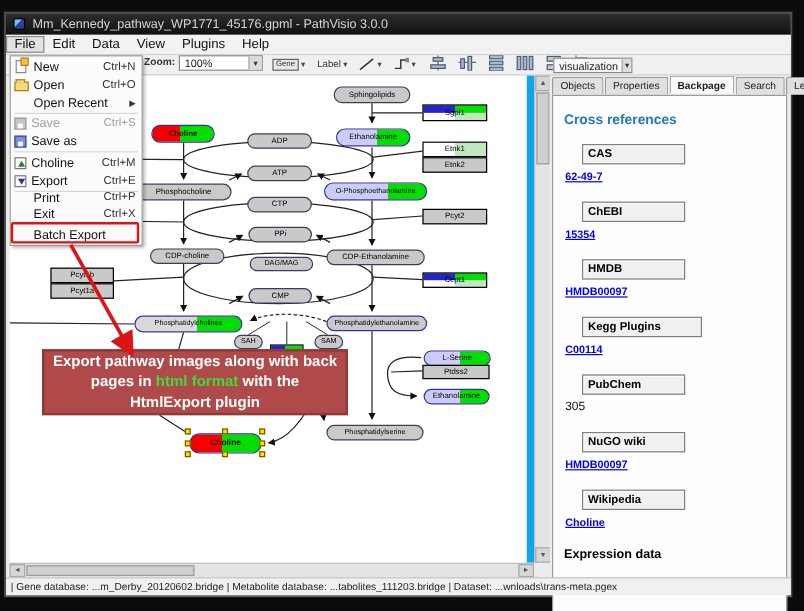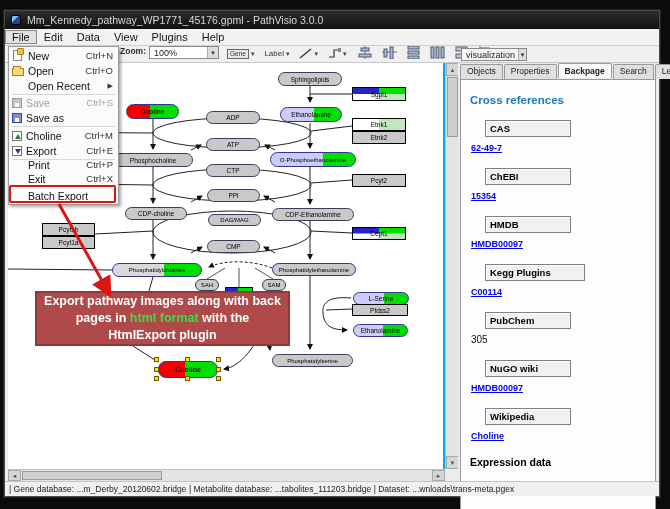--- a/index.html
+++ b/index.html
@@ -30,21 +30,21 @@
   .zoom-combo{width:70px;justify-content:space-between;}
   .tb-btn{display:inline-flex;align-items:center;height:15px;padding:0 2px;margin-left:6px;color:#333;}
   .gene-chip{border:1px solid #666;background:#e8e8e8;font-size:6.5px;padding:0 2px;height:10px;
     display:inline-flex;align-items:center;}
   .tb-btn .dd{font-size:7px;margin-left:2px;color:#444;}
   .tb-lbl{font-size:8px;}
   .tb-ico{margin-left:9px;display:inline-flex;}
   .vis-combo{position:absolute;left:453px;top:2px;width:66px;background:#f6f6f6;justify-content:space-between;}
   
   .canvas{position:absolute;left:3px;top:52px;width:437px;height:406px;background:#fff;
-    border-right:2px solid #0ea5e9;overflow:hidden;}
+    border-right:6px solid #0ea5e9;overflow:hidden;}
   .vscroll{position:absolute;left:440px;top:52px;width:13px;height:406px;background:#e4e4e4;
     border-left:1px solid #c0c0c0;}
   .hscroll{position:absolute;left:3px;top:458px;width:437px;height:12px;background:#e4e4e4;
     border-top:1px solid #c0c0c0;}
   .sb-btn{position:absolute;background:#d6d6d6;border:1px solid #a8a8a8;color:#555;
     display:flex;align-items:center;justify-content:center;font-size:6px;}
   .vs-up{left:0;top:0;width:13px;height:13px;}
   .vs-dn{left:0;bottom:0;width:13px;height:13px;}
   .vs-thumb{position:absolute;left:1px;top:14px;width:11px;height:60px;background:#cfcfcf;border:1px solid #9a9a9a;}
   .hs-l{left:0;top:0;width:13px;height:11px;}

